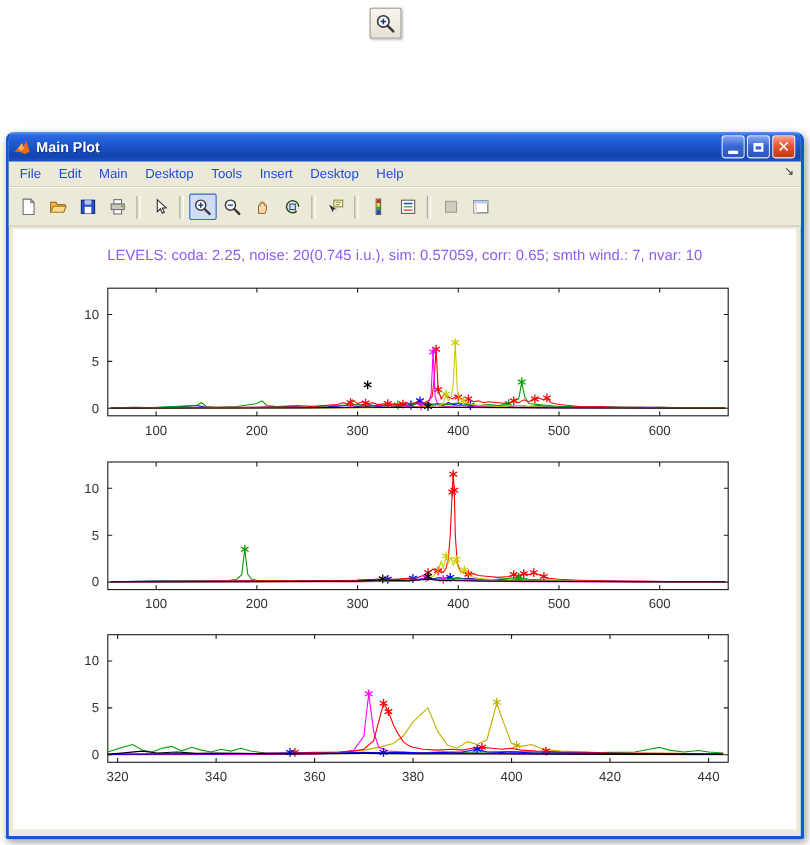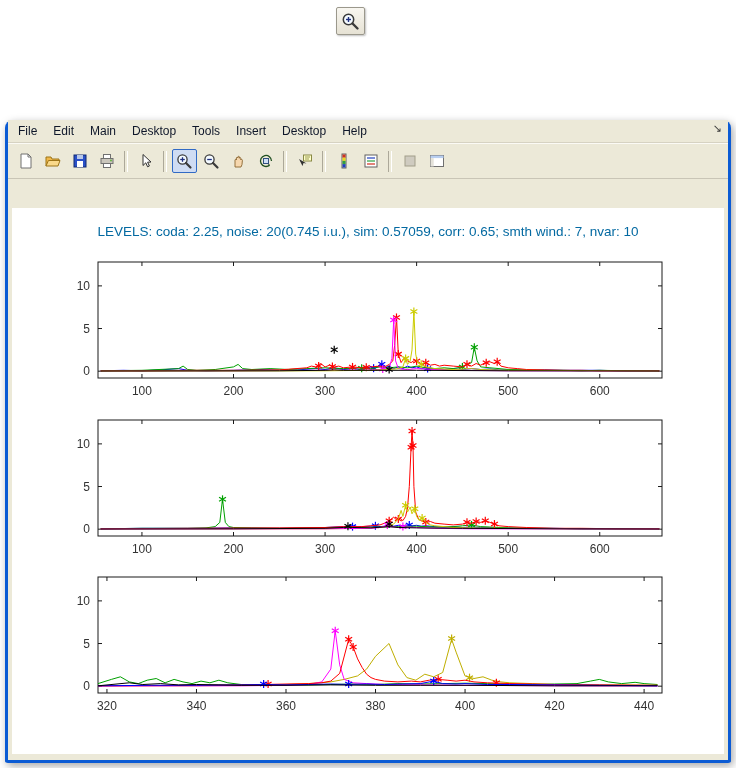--- a/index.html
+++ b/index.html
@@ -23,53 +23,69 @@
   .wbtn{width:21px;height:21px;margin-left:2px;border:1px solid rgba(255,255,255,.8);border-radius:3px;
     display:flex;align-items:center;justify-content:center;cursor:pointer;box-sizing:border-box;}
   .wbtn.blue{background:linear-gradient(#86a7ef,#3a68d8 45%,#2b55bb);}
   .wbtn.red{background:linear-gradient(#f5a088,#e25632 45%,#c23a10);}
   .glyph-min{display:block;width:9px;height:3px;background:#fff;margin-top:10px;}
   .glyph-max{display:block;width:9px;height:8px;border:2px solid #fff;border-top-width:3px;box-sizing:border-box;}
   .glyph-close{color:#fff;font-weight:bold;font-size:14px;line-height:14px;font-family:"DejaVu Sans",sans-serif;}
 
   .menubar{position:relative;height:22px;display:flex;align-items:center;background:#ece9d8;
     border-bottom:1px solid #d6d2c2;padding-left:2px;}
-  .menu-item{font-size:12px;color:#0f172a;padding:3px 8px;cursor:default;}
+  .menu-item{font-size:12px;color:#1d4ed8;padding:3px 8px;cursor:default;}
   .dock-arrow{position:absolute;right:6px;top:2px;font-size:11px;color:#3a3a3a;}
 
   .toolbar{height:34px;display:flex;align-items:center;background:#ece9d8;padding-left:4px;
     border-top:1px solid #fbfaf5;border-bottom:1px solid #c9c5b6;}
   .tbtn{width:25px;height:24px;display:flex;align-items:center;justify-content:center;
     margin:0 1px;border:1px solid transparent;border-radius:2px;cursor:pointer;box-sizing:border-box;}
   .tbtn.active{background:#cfdcf3;border-color:#316ac5;}
   .tbtn.disabled{opacity:.85;cursor:default;}
   .tsep{width:2px;height:21px;border-left:1px solid #aca899;border-right:1px solid #ffffff;margin:0 4px;}
 
   
   .figure{position:absolute;left:4px;right:4px;top:88px;bottom:6px;background:#ffffff;overflow:hidden;}
   .fig-title{position:absolute;top:16px;left:0;width:100%;text-align:center;
-    font-size:13.5px;color:#0369a1;letter-spacing:0;}
+    font-size:13.5px;color:#8b5cf6;letter-spacing:0;}
   svg.chart{position:absolute;left:2px;}
   svg.chart text{font-family:"Liberation Sans","DejaVu Sans",sans-serif;font-size:12px;fill:#333333;}
   .c1{top:48px;} .c2{top:206px;} .c3{top:363px;}
 </style>
 </head>
 <body>
 
 <div class="float-zoom">
   <svg width="19" height="19" viewBox="0 0 19 19">
     <circle cx="7.5" cy="7.5" r="5.2" fill="#f4faff" stroke="#3a3a3a" stroke-width="1.5"></circle>
     <line x1="11.5" y1="11.5" x2="16.5" y2="16.5" stroke="#3a3a3a" stroke-width="2.4" stroke-linecap="round"></line>
     <line x1="5" y1="7.5" x2="10" y2="7.5" stroke="#203080" stroke-width="1.4"></line>
     <line x1="7.5" y1="5" x2="7.5" y2="10" stroke="#203080" stroke-width="1.4"></line>
   </svg>
 </div>
 
 <div class="window">
 
+  <div class="titlebar">
+    <svg width="16" height="16" viewBox="0 0 16 16">
+      <polygon points="1,12 5,8 8,10 12,2 15,12 11,14 6,12" fill="#f06a12"></polygon>
+      <polygon points="4,9 8,4 10,9 7,11" fill="#ffb04a"></polygon>
+    </svg>
+    <span class="title-text">Main Plot</span>
+    <span class="wbtn blue">
+        <span class="glyph-min"></span>
+      </span>
+    <span class="wbtn blue">
+        <span class="glyph-max"></span>
+      </span>
+    <span class="wbtn red">
+        <span class="glyph-close">✕</span>
+      </span>
+  </div>
 
   <div class="menubar">
     <span class="menu-item">File</span>
     <span class="menu-item">Edit</span>
     <span class="menu-item">Main</span>
     <span class="menu-item">Desktop</span>
     <span class="menu-item">Tools</span>
     <span class="menu-item">Insert</span>
     <span class="menu-item">Desktop</span>
     <span class="menu-item">Help</span>

